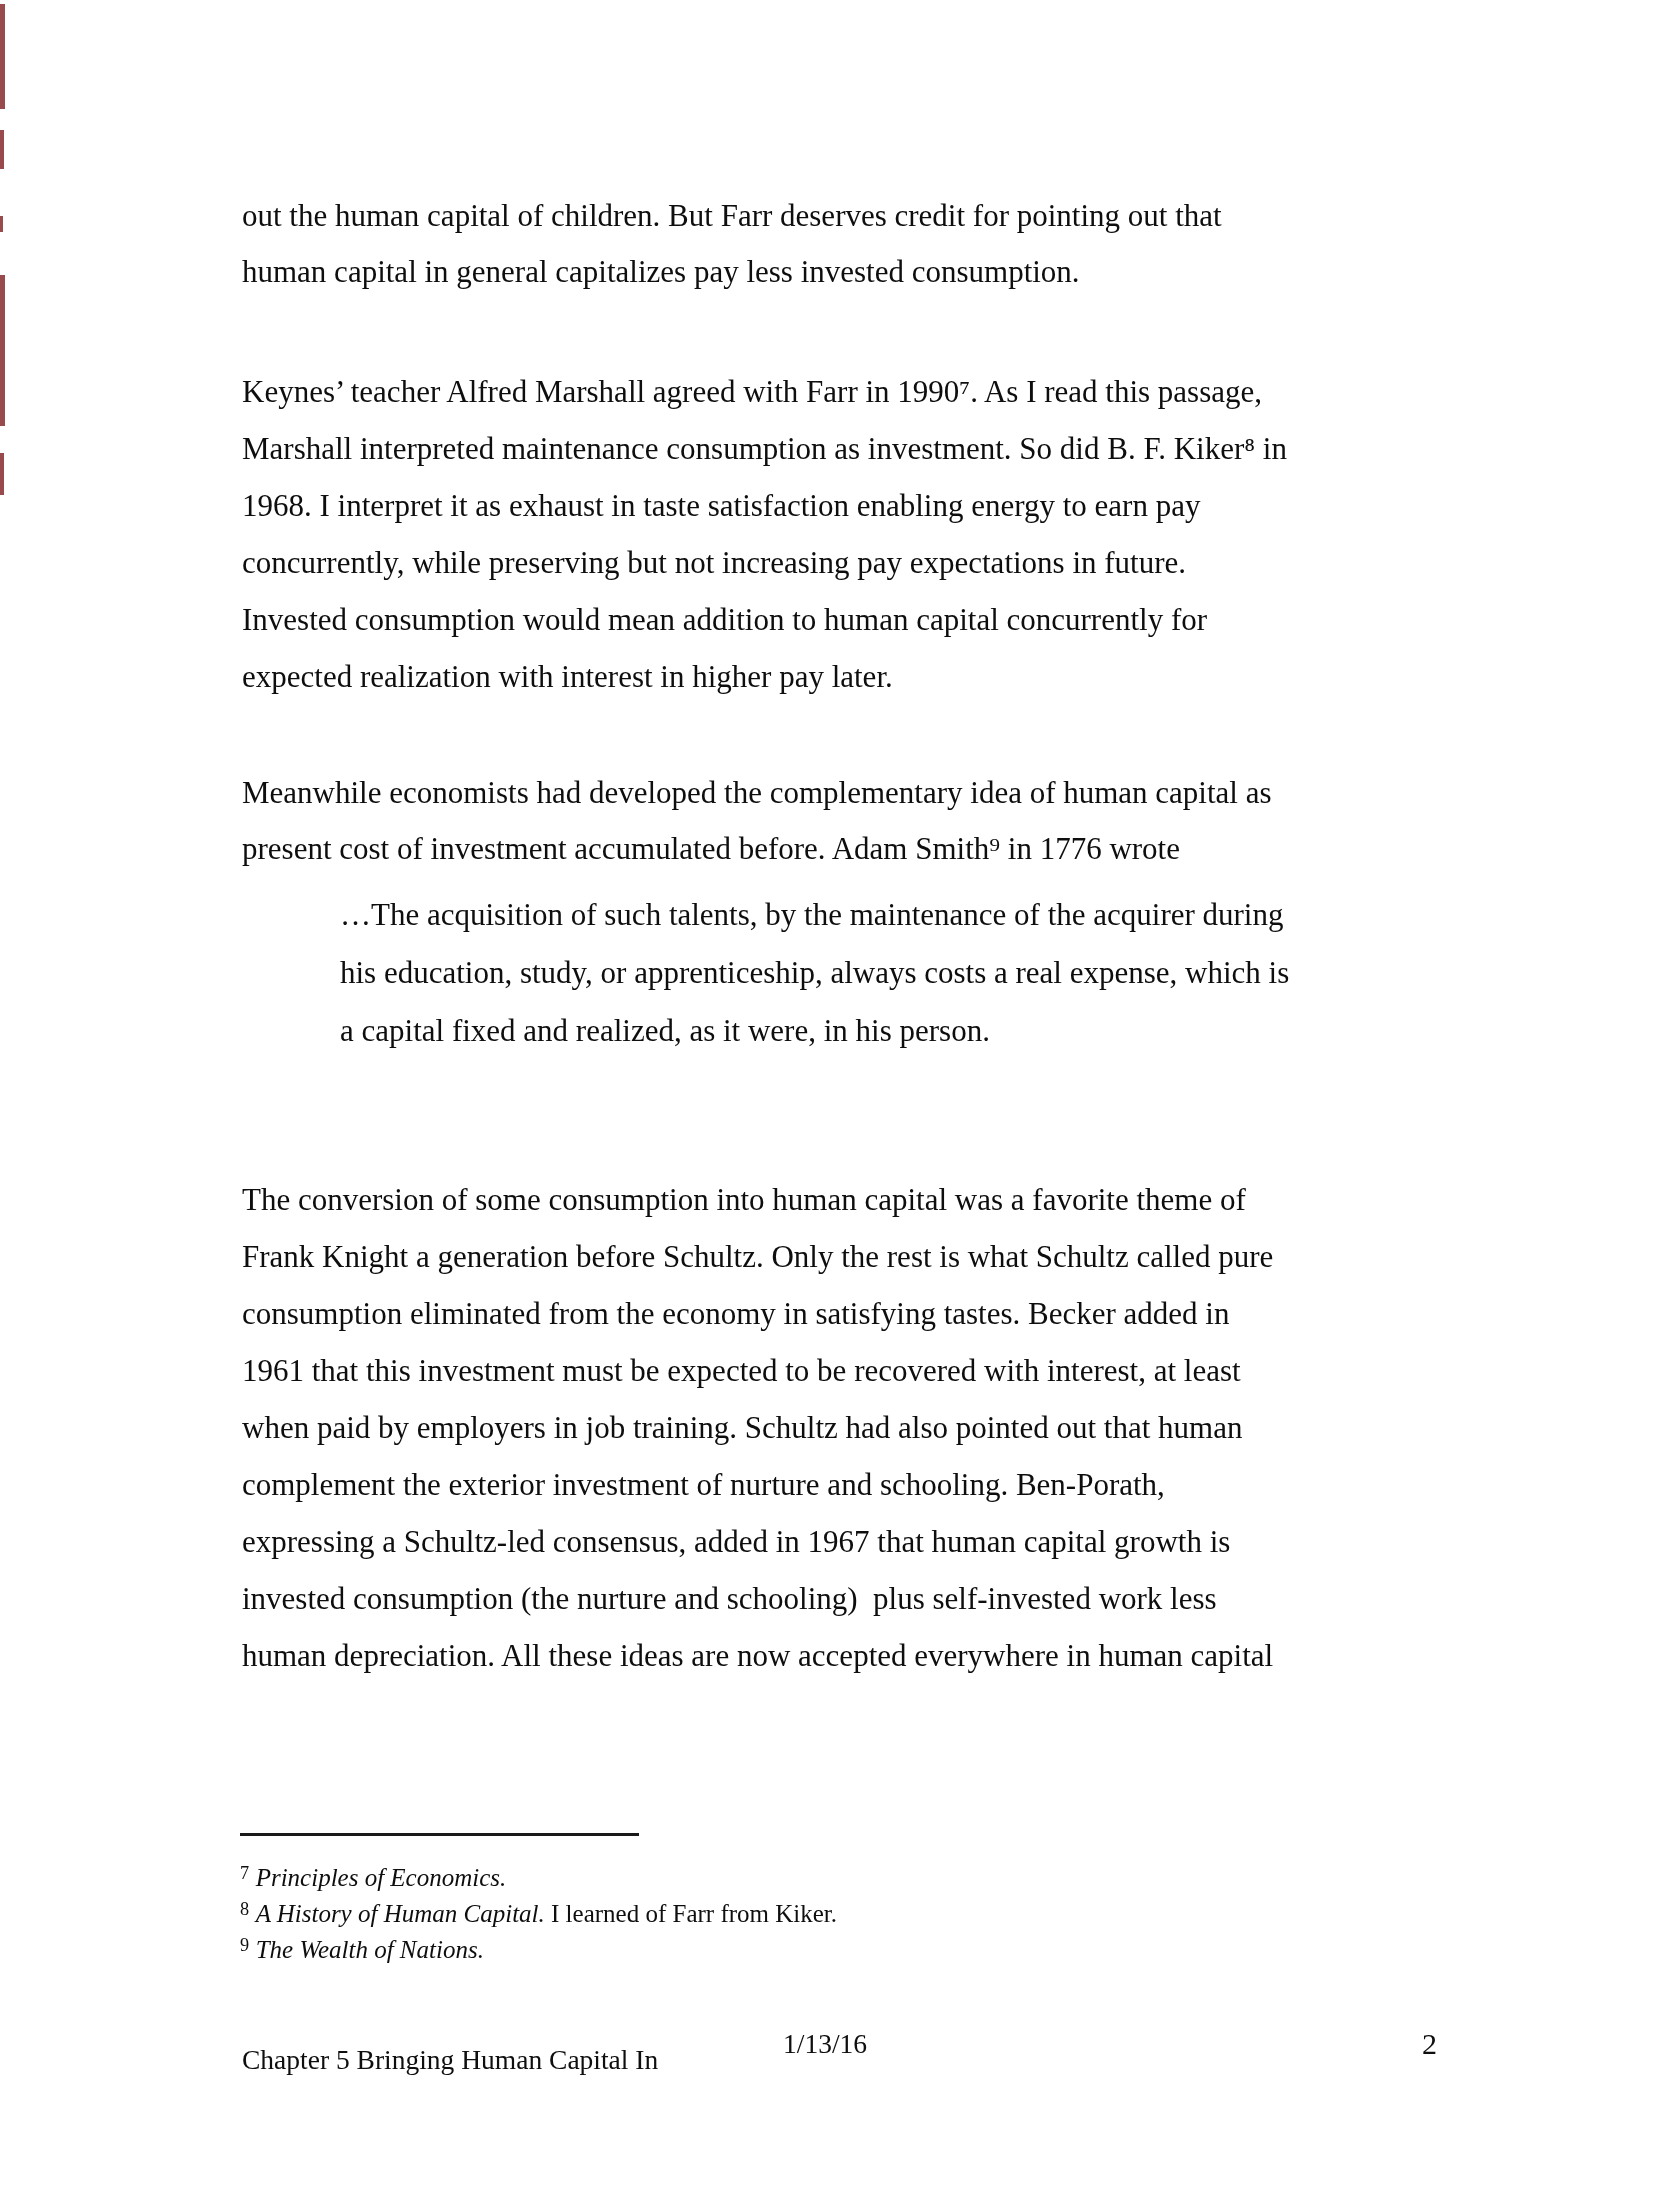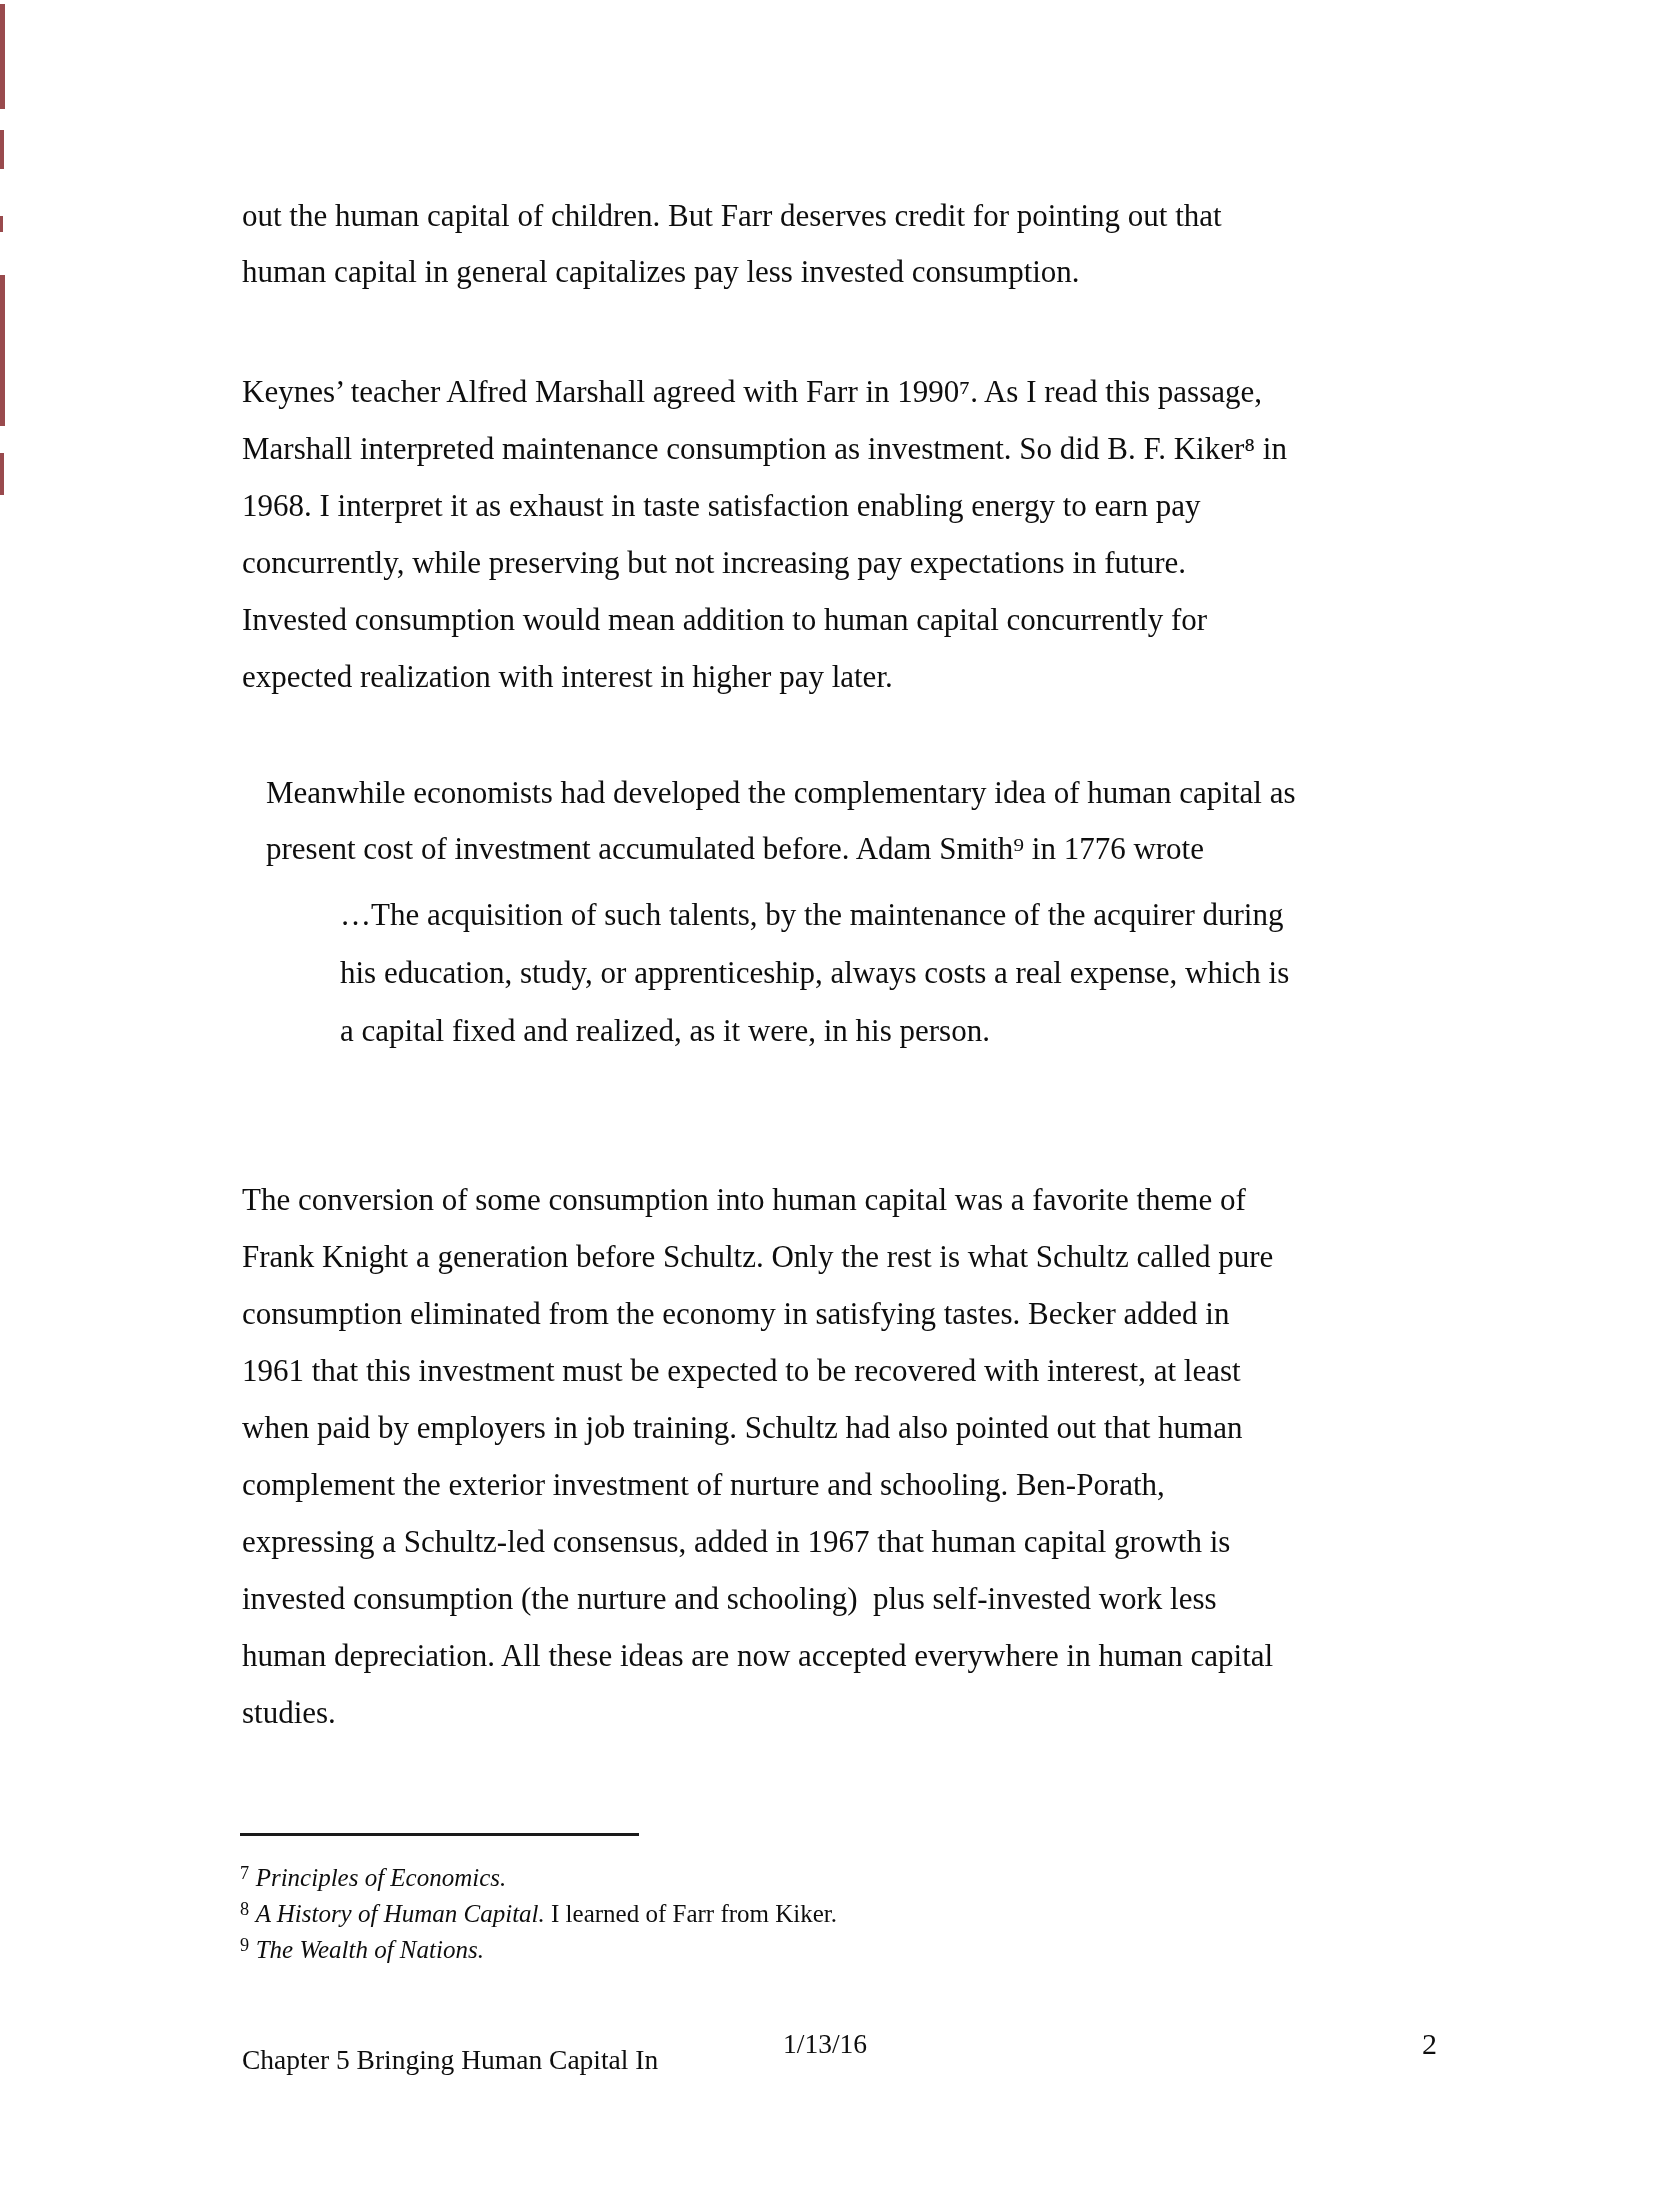--- a/index.html
+++ b/index.html
@@ -16,21 +16,21 @@
   .para {
     position: absolute;
     left: 242px;
     width: 1224px;
     font-size: 31px;
     color: #0e0e0e;
   }
   .para .line { white-space: pre; }
   #p1 { top: 188px; }  #p1 .line { line-height: 56px; height: 56px; }
   #p2 { top: 363px; }  #p2 .line { line-height: 57px; height: 57px; }
-  #p3 { top: 765px; } #p3 .line { line-height: 56px; height: 56px; margin-left: 24px; }
+  #p3 { top: 765px; } #p3 .line { line-height: 56px; height: 56px; }
   #quote { top: 886px; left: 340px; width: 1146px; }
   #quote .line { line-height: 58px; height: 58px; }
   #p4 { top: 1171px; } #p4 .line { line-height: 57px; height: 57px; }
 
   
   .fn-separator {
     position: absolute;
     left: 240px; top: 1833px;
     width: 399px; height: 2.6px;
     background: #1a1a1a;
@@ -127,21 +127,20 @@
   <div class="para" id="p4">
       <div class="line">The conversion of some consumption into human capital was a favorite theme of</div>
       <div class="line">Frank Knight a generation before Schultz. Only the rest is what Schultz called pure</div>
       <div class="line">consumption eliminated from the economy in satisfying tastes. Becker added in</div>
       <div class="line">1961 that this investment must be expected to be recovered with interest, at least</div>
       <div class="line">when paid by employers in job training. Schultz had also pointed out that human</div>
       <div class="line">complement the exterior investment of nurture and schooling. Ben-Porath,</div>
       <div class="line">expressing a Schultz-led consensus, added in 1967 that human capital growth is</div>
       <div class="line">invested consumption (the nurture and schooling)  plus self-invested work less</div>
       <div class="line">human depreciation. All these ideas are now accepted everywhere in human capital</div>
-      <div class="line">studies.</div>
     </div>
 
   <div class="fn-separator"></div>
 
   <div class="footnotes" id="footnotes">
       <div class="fn-line"><span class="fn-marker">7</span><span class="fn-italic">Principles of Economics.</span></div>
       <div class="fn-line"><span class="fn-marker">8</span><span class="fn-italic">A History of Human Capital.</span><span class="fn-roman"> I learned of Farr from Kiker.</span></div>
       <div class="fn-line"><span class="fn-marker">9</span><span class="fn-italic">The Wealth of Nations.</span></div>
     </div>
 

